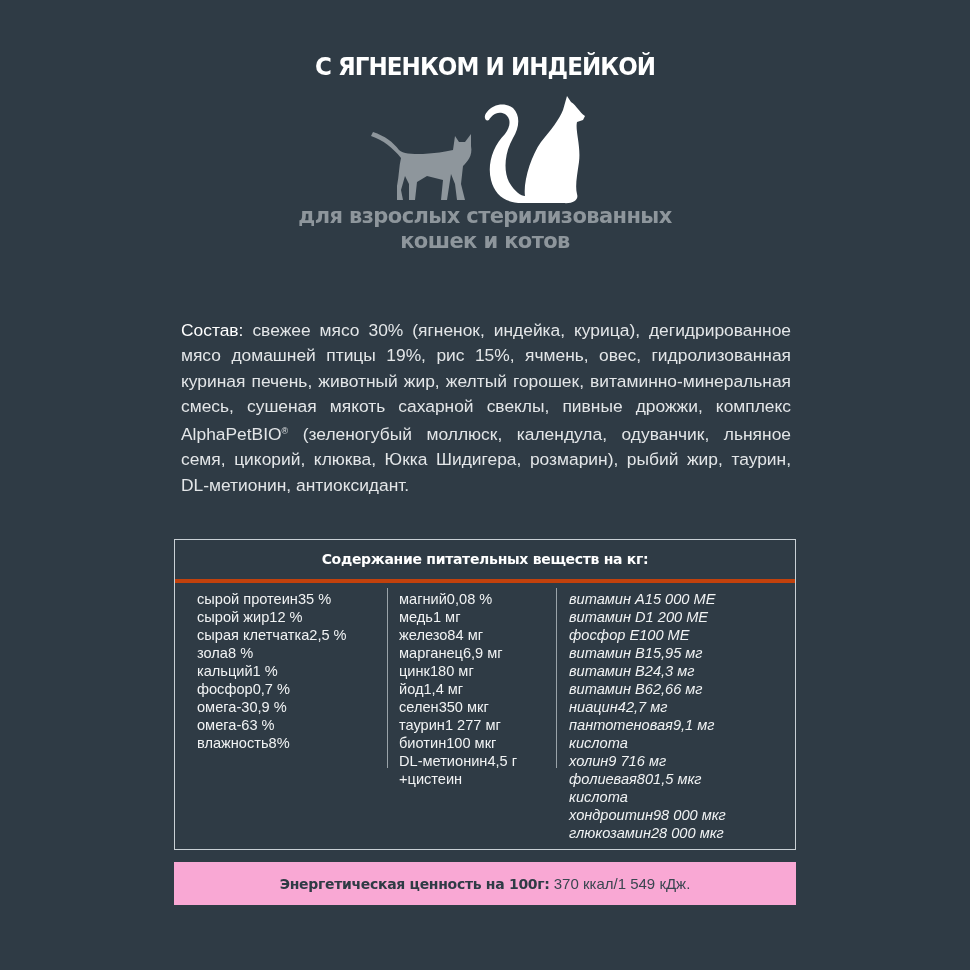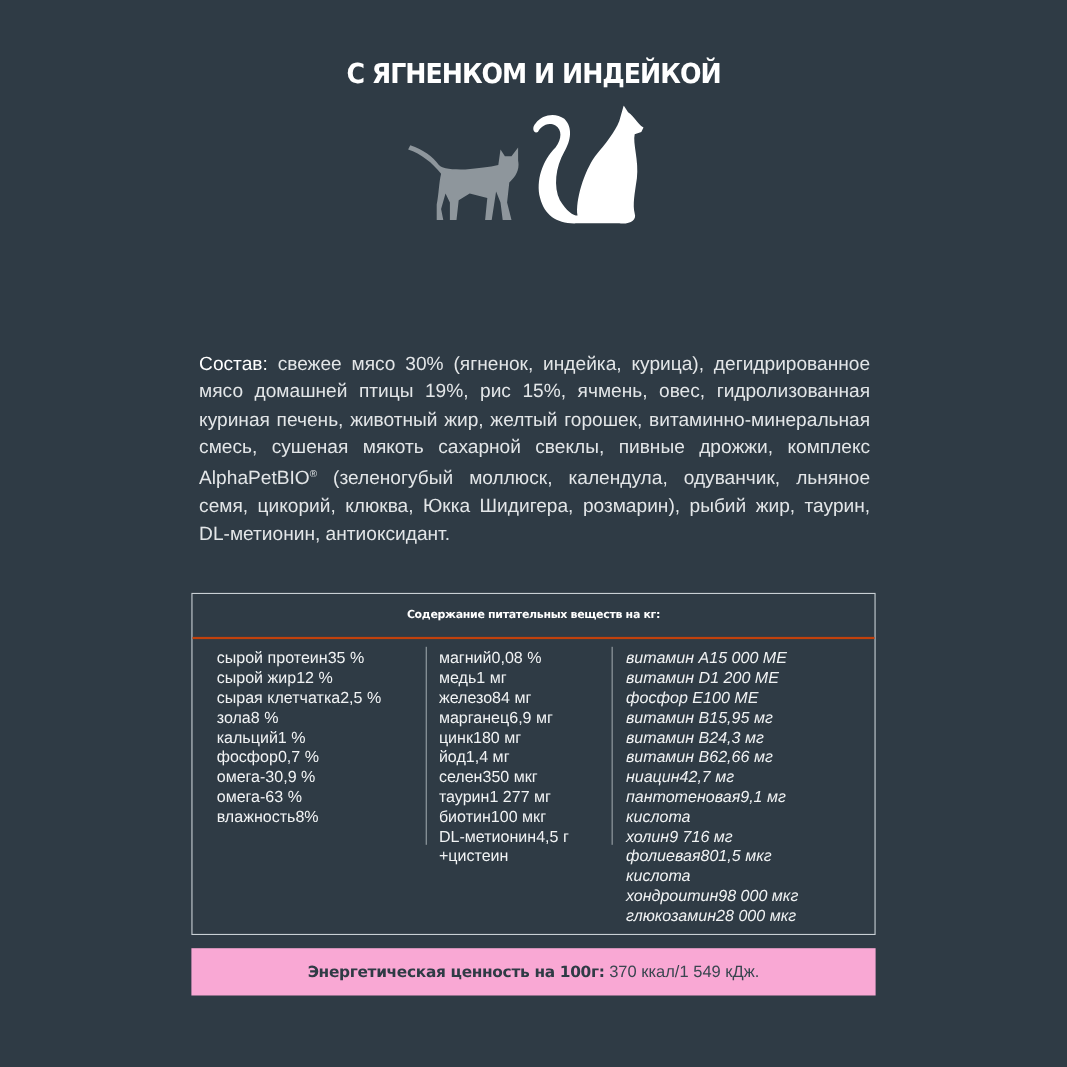--- a/index.html
+++ b/index.html
@@ -43,23 +43,23 @@
       text-align-last: left;
     }
     .composition b { font-weight: normal; color: #ffffff; }
     .composition sup { font-size: 9px; vertical-align: 6px; }
     .table-box {
       position: absolute; left: 174px; top: 539px; width: 620px; height: 309px;
       border: 1px solid #c9d0d5;
     }
     .table-header {
       height: 39px; line-height: 39px;
-      border-bottom: 2px solid #c2410c;
+      border-bottom: 4px solid #c2410c;
       text-align: center;
-      font-weight: bold; font-size: 10px;
+      font-weight: bold; font-size: 14px;
       letter-spacing: -0.3px;
       color: #ffffff;
     }
     .col {
       position: absolute; top: 50px;
       font-family: "Liberation Sans", sans-serif;
       font-size: 14.6px;
       line-height: 18px;
       color: #f1f3f4;
     }
@@ -85,20 +85,22 @@
 <svg class="cats" viewBox="0 0 230 110">
   <g>
     <path fill="#8e969c" d="M8 36 C20 40 28 46 34 54 C38 58 46 58 58 58 C70 57 80 56 88 54 L90 40 L94 46 L100 46 L106 38 L106 50 C108 60 102 66 98 70 L96 88 L100 104 L92 104 L90 88 L86 78 L82 104 L76 104 L78 84 L62 80 L52 86 L50 104 L44 104 L44 88 L40 80 L36 94 L38 104 L32 104 L32 90 C34 80 34 70 36 62 C28 52 18 44 6 40 Z"></path>
   </g>
   <g>
     <path fill="#ffffff" d="M202 0 L206 6 C212 10 214 16 220 20 L218 24 L212 26 C210 34 216 50 214 66 C212 80 210 90 212 98 C214 104 208 108 198 107 L160 107 C142 108 130 100 126 84 C122 68 128 50 140 38 C146 30 146 22 140 18 C132 14 126 20 124 24 C120 26 118 20 122 16 C128 8 140 6 148 12 C156 20 154 32 148 42 C140 56 138 74 144 86 C150 96 156 100 160 100 C158 86 166 60 176 46 C186 34 194 24 198 14 Z"></path>
   </g>
 </svg>
 
 <div class="subtitle">
+  <div>для взрослых стерилизованных</div>
+  <div>кошек и котов</div>
 </div>
 
 <div class="composition"><b>Состав:</b><span> свежее мясо 30% (ягненок, индейка, курица), дегидрированное мясо домашней птицы 19%, рис 15%, ячмень, овес, гидролизованная куриная печень, животный жир, желтый горошек, витаминно-минеральная смесь, сушеная мякоть сахарной свеклы, пивные дрожжи, комплекс </span><span>AlphaPetBIO</span><sup>®</sup><span> (зеленогубый моллюск, календула, одуванчик, льняное семя, цикорий, клюква, Юкка Шидигера, розмарин), рыбий жир, таурин, DL-метионин, антиоксидант.</span></div>
 
 <div class="table-box">
   <div class="table-header">Содержание питательных веществ на кг:</div>
 
   <div class="col" id="col0" style="left:22px; width:177px;">
       <div class="row">
         <span>сырой протеин</span>

